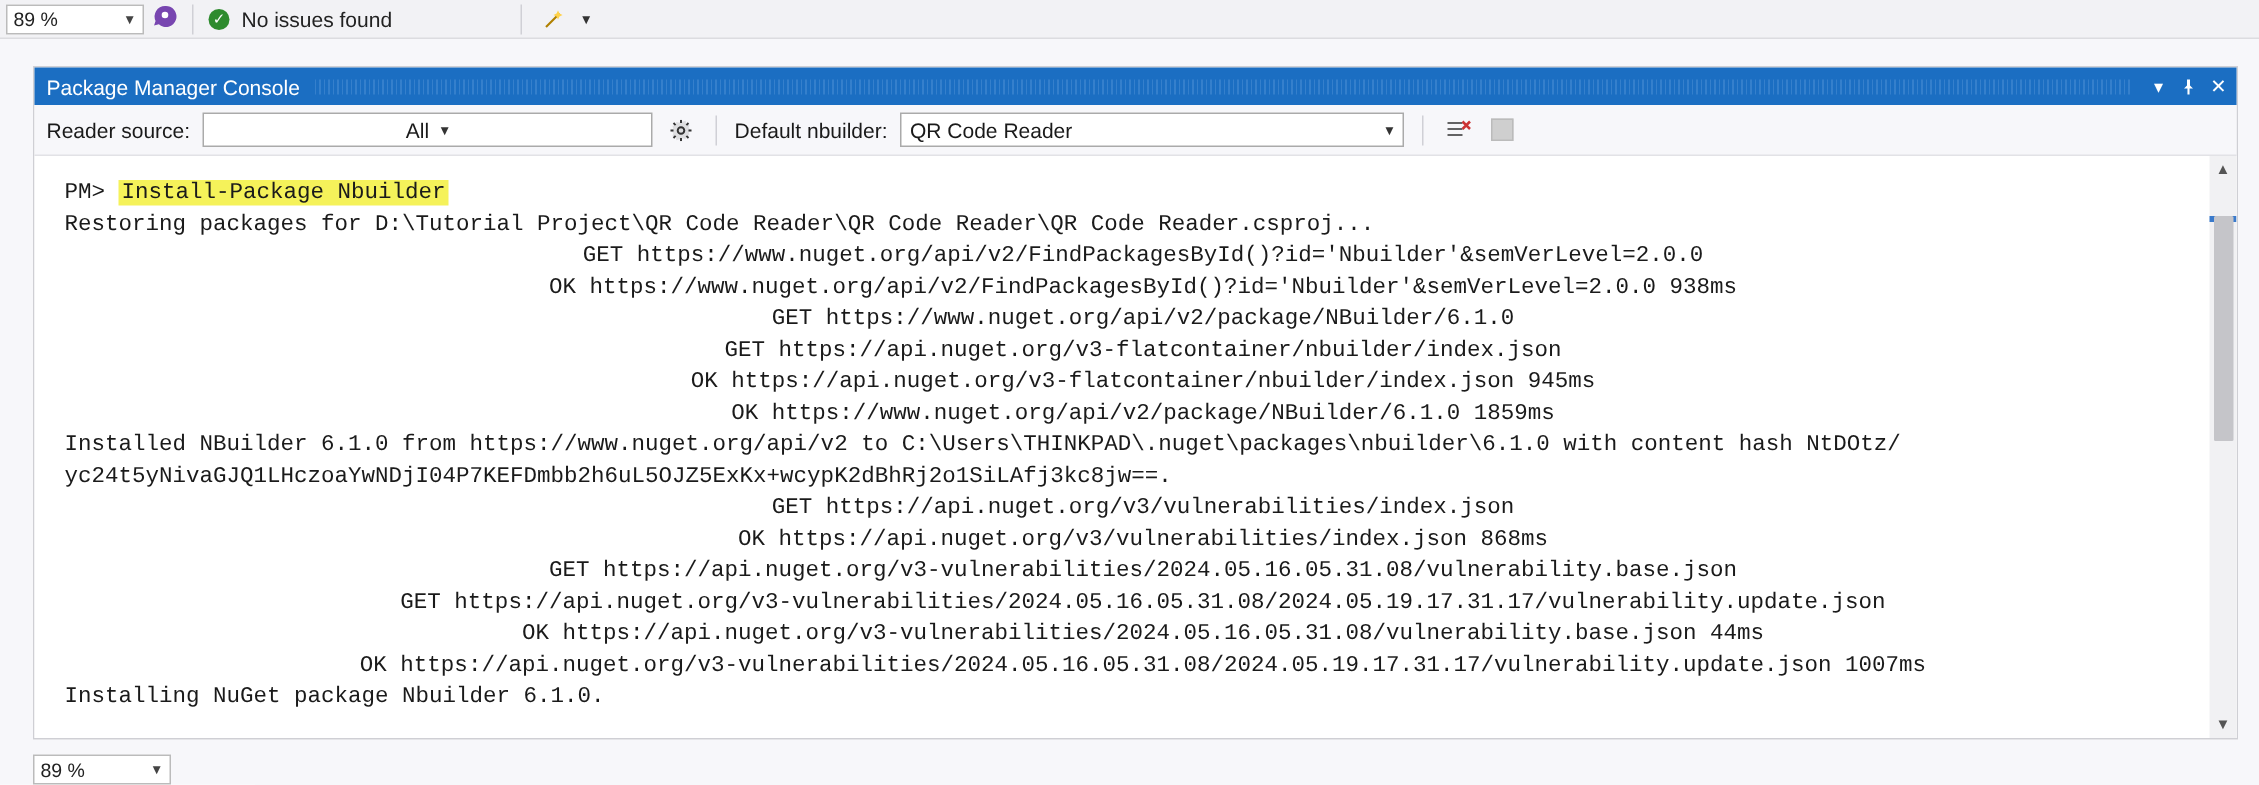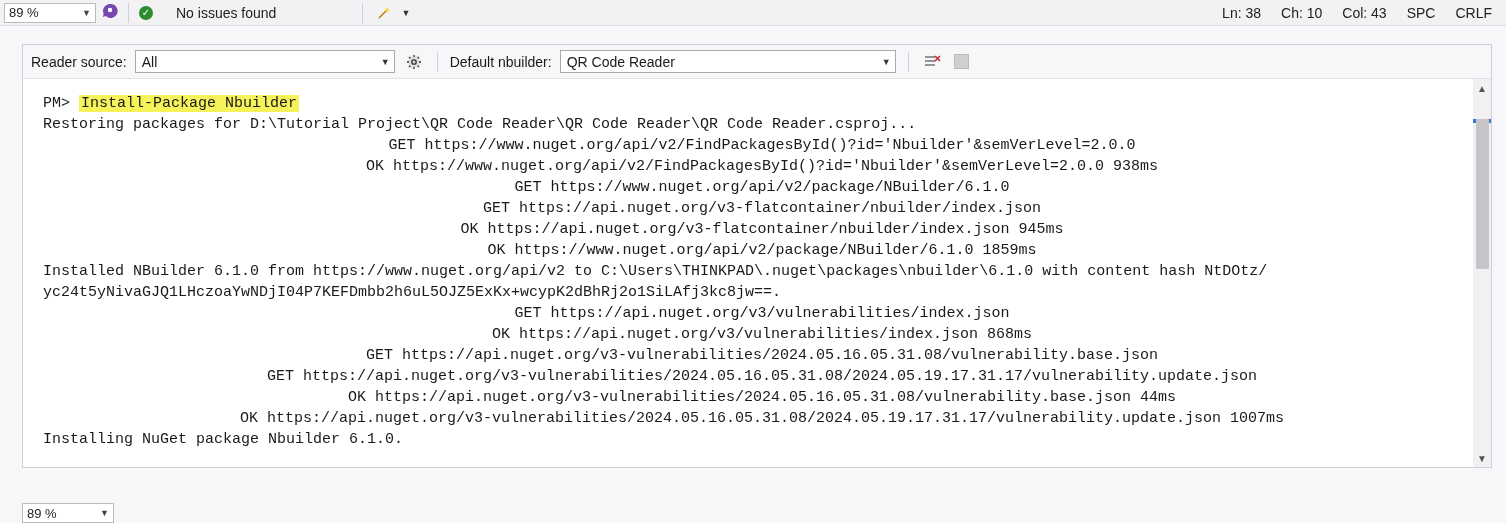--- a/index.html
+++ b/index.html
@@ -121,21 +121,21 @@
   .combo {
     height: 23px;
     background: #fff;
     border: 1px solid #aaa;
     display: flex;
     align-items: center;
     padding: 0 4px 0 6px;
     font-size: 14px;
     justify-content: space-between;
   }
-  .combo.src { width: 260px; }
+  .combo.src { width: 300px; justify-content: center; }
   .combo.proj { width: 336px; }
   .combo .chev { font-size: 9px; color: #333; margin-left: 6px; }
   .icon-btn {
     width: 22px;
     height: 22px;
     display: flex;
     align-items: center;
     justify-content: center;
     cursor: default;
   }
@@ -230,41 +230,47 @@
     <span class="chev">▼</span>
   </div>
   <span class="refresh-icon">
     <svg viewBox="0 0 16 16">
         <path fill="#7846b0" d="M8 1a7 7 0 0 0-6.3 10l-1 3 3.2-.9A7 7 0 1 0 8 1z"></path>
         <circle cx="8" cy="7" r="2.2" fill="#fff"></circle>
       </svg>
   </span>
   <span class="sep"></span>
   <span class="check-icon">✓</span>
-  <span style="margin-left:17px;font-size:14px;">No issues found</span>
+  <span style="margin-left:2px;font-size:14px;">No issues found</span>
   <span class="sep" style="margin-left:80px;"></span>
   <span class="wand-icon icon-btn">
     <svg viewBox="0 0 16 16">
         <path stroke="#b08000" stroke-width="1.4" fill="none" d="M3 13 L12 4"></path>
         <path fill="#ffd24a" d="M11 2l1 2 2 1-2 1-1 2-1-2-2-1 2-1z"></path>
       </svg>
   </span>
   <span style="font-size:9px;color:#333;">▼</span>
   <span class="spacer"></span>
-  <div class="status-info">
-    <span>Ln: 38</span>
-    <span>Ch: 10</span>
-    <span>Col: 43</span>
-    <span>SPC</span>
-    <span>CRLF</span>
+</div>
+
+<div class="pmc-outer">
+
+  <div class="pmc-title">
+    <span class="pmc-title-text">Package Manager Console</span>
+    <span class="pmc-title-grip"></span>
+    <div class="pmc-title-btns">
+      <span>▾</span>
+      <span>
+        <svg width="12" height="12" viewBox="0 0 12 12">
+            <path fill="#fff" d="M5 1h2v4l2 2H3l2-2zM5.3 7h1.4v4h-1.4z"></path>
+          </svg>
+      </span>
+      <span style="font-size:13px;">✕</span>
+    </div>
   </div>
-</div>
-
-<div class="pmc-outer">
-
 
   <div class="pmc-toolbar">
     <span>Reader source:</span>
     <div class="combo src">
       <span>All</span>
       <span class="chev">▼</span>
     </div>
     <span class="icon-btn gear-icon">
       <svg viewBox="0 0 16 16">
           <circle cx="8" cy="8" r="2.2" fill="none" stroke="#333" stroke-width="1.3"></circle>

